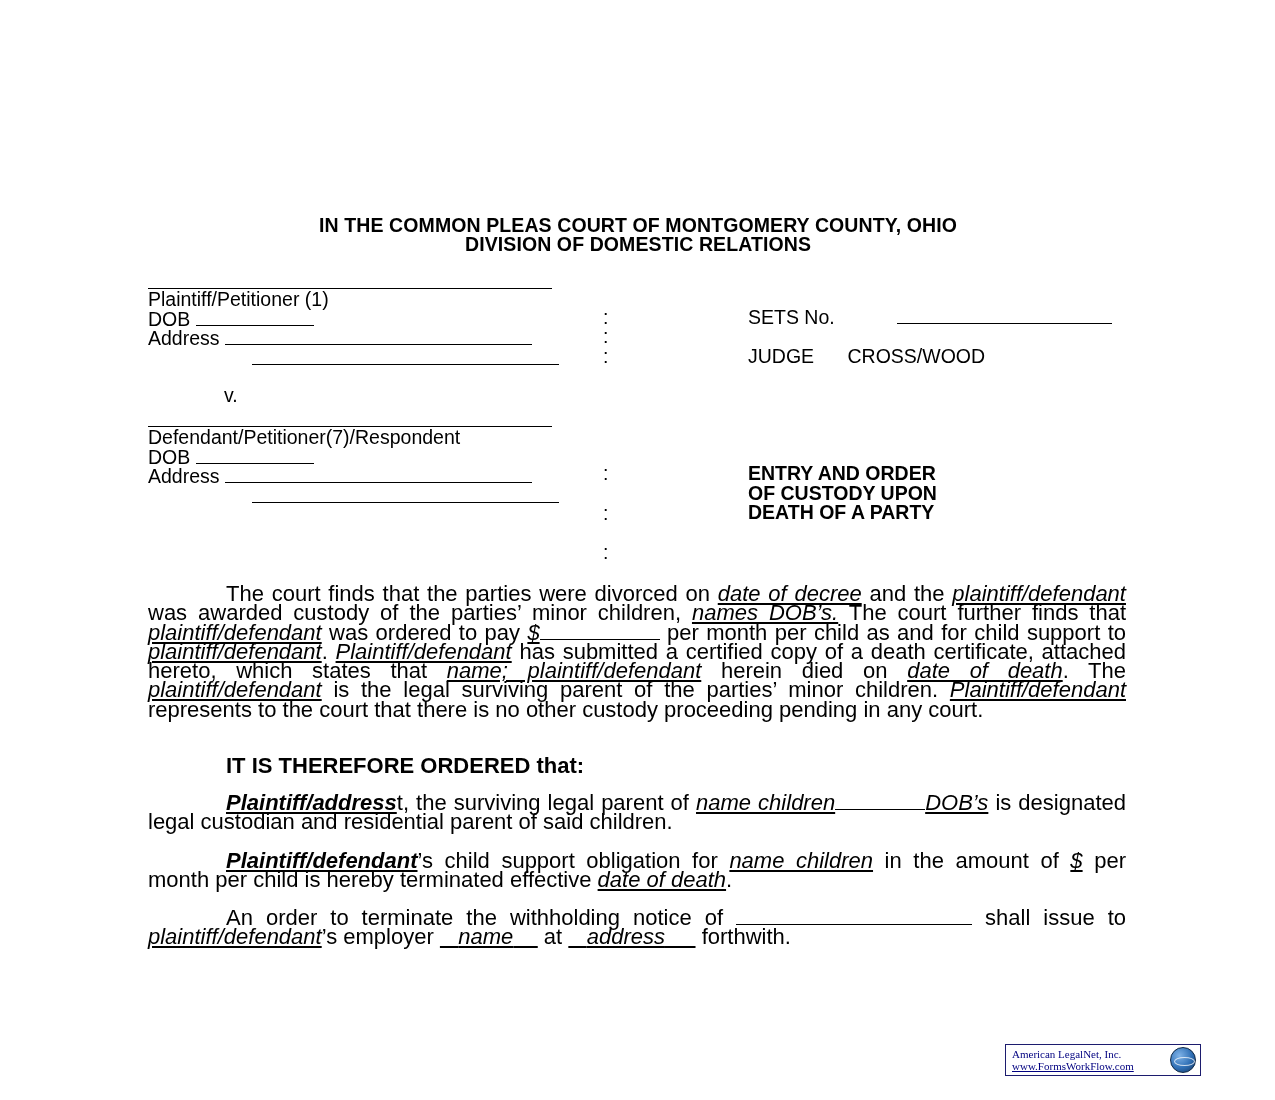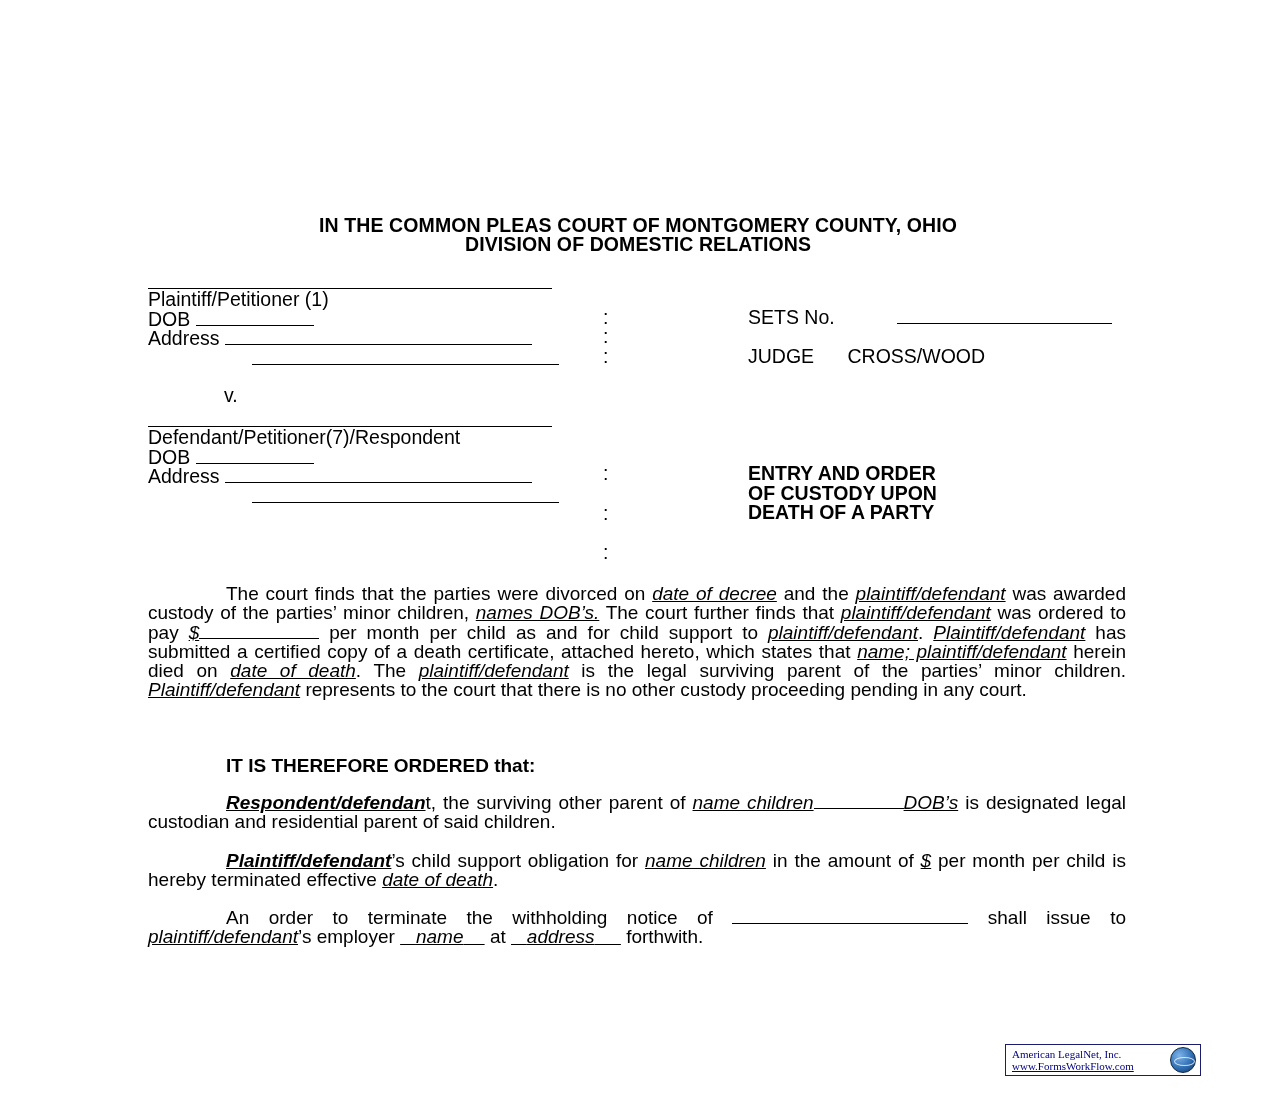--- a/index.html
+++ b/index.html
@@ -108,21 +108,21 @@
     font-weight: bold;
     font-size: 19.5px;
     line-height: 19.6px;
   }
 
   
   .body-text {
     position: absolute;
     left: 148px;
     width: 978px;
-    font-size: 19px;
+    font-size: 22px;
     line-height: 19.3px;
     text-align: justify;
   }
   .p1 { top: 584px; }
   .p2 { top: 756px; font-weight: bold; }
   .p3 { top: 793px; }
   .p4 { top: 851px; }
   .p5 { top: 908px; }
 
   .indent { display: inline-block; width: 78px; }
@@ -261,21 +261,21 @@
 
   <div class="body-text p1">
     <span class="indent"></span><span>The court finds that the parties were divorced on </span><span class="ital u">date of decree</span><span> and the </span><span class="ital u">plaintiff/defendant</span><span> was awarded custody of the parties’ minor children, </span><span class="ital u">names DOB’s.</span><span> The court further finds that </span><span class="ital u">plaintiff/defendant</span><span> was ordered to pay </span><span class="ital u">$</span><span class="blankline bl-amount"></span><span> per month per child as and for child support to </span><span class="ital u">plaintiff/defendant</span><span>.  </span><span class="ital u">Plaintiff/defendant</span><span> has submitted a certified copy of a death certificate, attached hereto, which states that </span><span class="ital u">name; plaintiff/defendant</span><span> herein died on </span><span class="ital u">date of death</span><span>.  The </span><span class="ital u">plaintiff/defendant</span><span> is the legal surviving parent of the parties’ minor children.  </span><span class="ital u">Plaintiff/defendant</span><span> represents to the court that there is no other custody proceeding pending in any court.</span>
   </div>
 
   <div class="body-text p2">
     <span class="indent"></span><span>IT IS THEREFORE ORDERED that:</span>
   </div>
 
   <div class="body-text p3">
-    <span class="indent"></span><span class="ital u bold">Respondent/defendan</span><span>t, the surviving other parent of </span><span class="ital u">name children</span><span class="blankline bl-gap"></span><span class="ital u">DOB’s</span><span> is designated legal custodian and residential parent of said children.</span>
+    <span class="indent"></span><span class="ital u bold">Plaintiff/address</span><span>t, the surviving legal parent of </span><span class="ital u">name children</span><span class="blankline bl-gap"></span><span class="ital u">DOB’s</span><span> is designated legal custodian and residential parent of said children.</span>
   </div>
 
   <div class="body-text p4">
     <span class="indent"></span><span class="ital u bold">Plaintiff/defendant</span><span>’s child support obligation for </span><span class="ital u">name children</span><span> in the amount of </span><span class="ital u">$</span><span> per month per child is hereby terminated effective </span><span class="ital u">date of death</span><span>.</span>
   </div>
 
   <div class="body-text p5">
     <span class="indent"></span><span>An order to terminate the withholding notice of </span><span class="blankline bl-wide"></span><span> shall issue to </span><span class="ital u">plaintiff/defendant</span><span>’s employer </span><span class="u">&nbsp;&nbsp;&nbsp;<span class="ital">name</span>&nbsp;&nbsp;&nbsp;&nbsp;</span><span> at </span><span class="u">&nbsp;&nbsp;&nbsp;<span class="ital">address</span>&nbsp;&nbsp;&nbsp;&nbsp;&nbsp;</span><span> forthwith.</span>
   </div>
 

